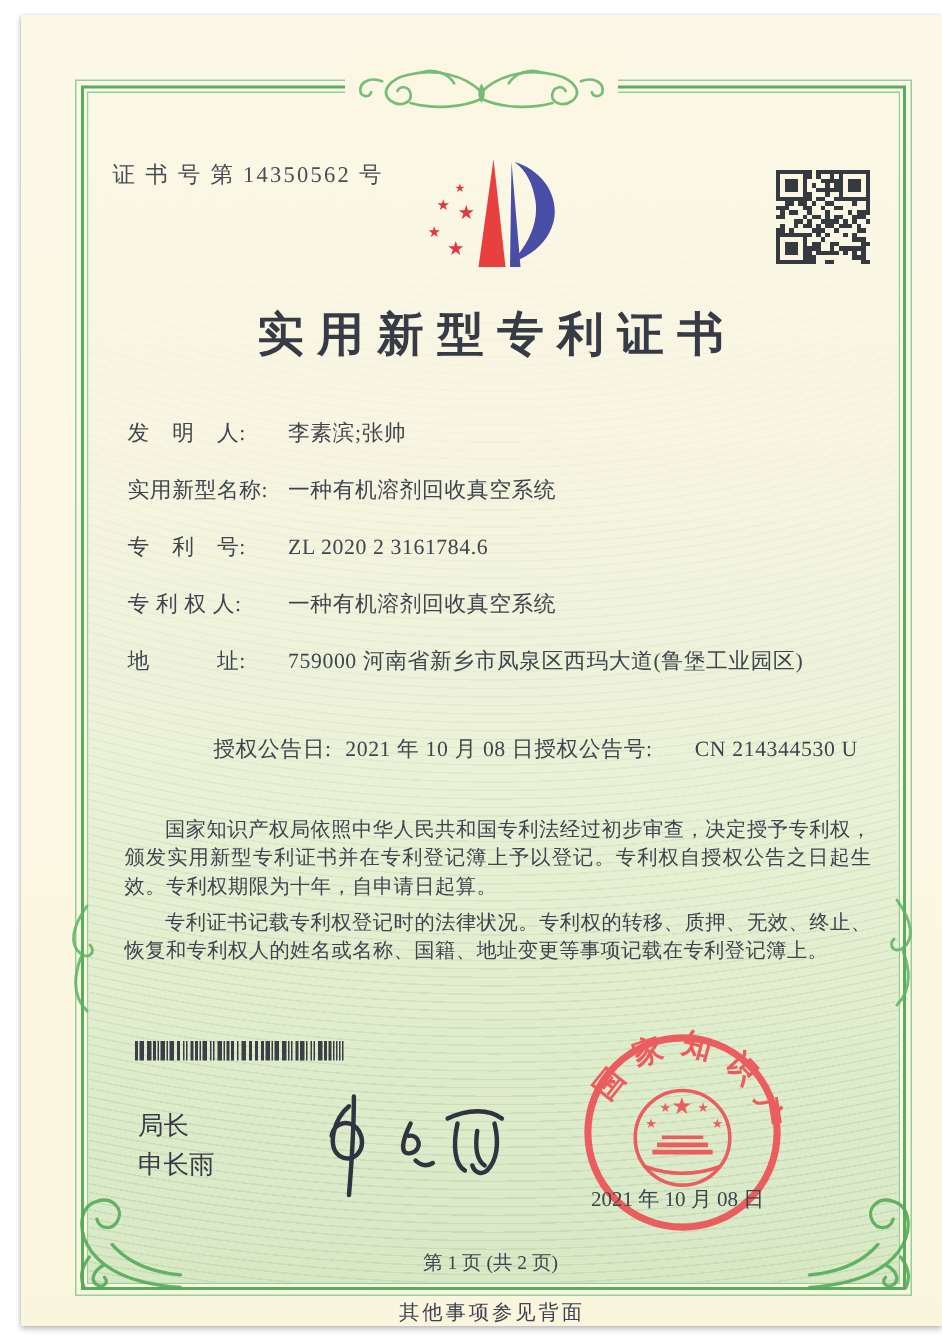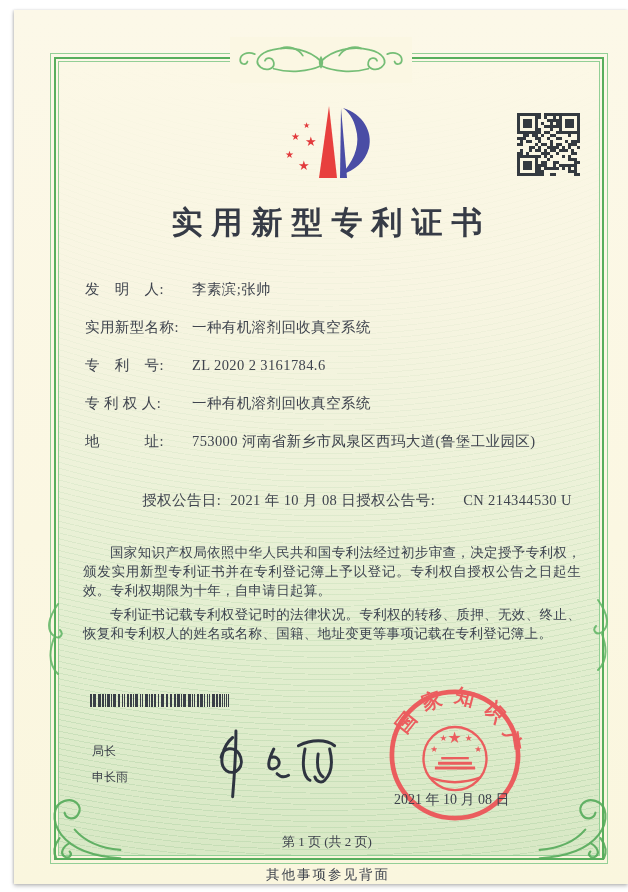--- a/index.html
+++ b/index.html
@@ -39,21 +39,21 @@
           color:#3f444e;letter-spacing:.4px;}
   .row{line-height:21px;margin-bottom:17px;white-space:pre;}
   .lab{display:inline-block;min-width:98px;white-space:pre;}
   .val{margin-left:9px;}
   .g1{display:inline-block;width:247px;text-align:right;}
   .paras{position:absolute;left:64px;top:528px;width:508px;z-index:3;
          font-size:13.5px;line-height:19px;color:#3d4450;text-align:justify;letter-spacing:.3px;}
   .paras p{margin:5px;text-indent:2em;}
   .barcode{position:absolute;left:76px;top:684px;width:168px;height:13px;z-index:3;font-size:0;}
   .barcode span{display:inline-block;height:100%;background:#3a3f47;vertical-align:top;}
-  .director{position:absolute;left:78px;top:728px;z-index:3;font-size:12px;line-height:26px;color:#363b45;}
+  .director{position:absolute;left:78px;top:728px;z-index:3;font-size:17px;line-height:26px;color:#363b45;}
   .signature{position:absolute;left:182px;top:716px;width:144px;height:74px;z-index:3;}
   .seal{position:absolute;left:372px;top:676px;width:138px;height:138px;z-index:4;opacity:.88;}
   .seal-date{position:absolute;left:380px;top:781px;z-index:5;font-size:14px;color:#3d424c;
              letter-spacing:0;white-space:pre;}
   .page-ind{position:absolute;left:40px;top:823px;width:546px;text-align:center;
             font-size:13px;color:#3d424c;z-index:3;white-space:pre;}
   .back-note{position:absolute;left:0;top:856px;width:628px;text-align:center;
              font-size:13.5px;letter-spacing:2px;color:#3d424c;}
   svg{display:block;}
 </style>
@@ -102,20 +102,21 @@
       <path d="M12,36 C6,52 8,64 16,72"></path>
     </g>
   </svg>
   <svg class="sidecurl r" viewBox="0 0 22 74">
     <g stroke="#5eb463" stroke-width="2" fill="none" stroke-linecap="round" opacity=".85">
       <path d="M16,2 C6,16 4,28 12,34 C18,38 22,32 18,28"></path>
       <path d="M12,36 C6,52 8,64 16,72"></path>
     </g>
   </svg>
 
+  <div class="cert-no">证 书 号 第 14350562 号</div>
 
   <div class="logo">
     <svg viewBox="0 0 92 78" width="92" height="78">
       <path d="M48,2 L56,74 L38,74 Z" fill="#e8403e"></path>
       <path d="M60,4 L66,74 L59,74 Z" fill="#4a4da5"></path>
       <path d="M62,4 C82,10 92,28 88,44 C84,58 74,66 60,71 C72,58 78,44 76,30 C74,18 70,10 62,4 Z" fill="#4a4da5"></path>
       <g fill="#e23a3c" font-family="'DejaVu Sans',sans-serif">
         <text x="22" y="24" font-size="8">★</text>
         <text x="10" y="36" font-size="10">★</text>
         <text x="24" y="42" font-size="13">★</text>
@@ -279,21 +280,21 @@
       </svg>
     </div>
 
   <h1 class="title">实用新型专利证书</h1>
 
   <div class="fields">
     <div class="row"><span class="lab">发　明　人:</span><span class="val">李素滨;张帅</span></div>
     <div class="row"><span class="lab">实用新型名称:</span><span class="val">一种有机溶剂回收真空系统</span></div>
     <div class="row"><span class="lab">专　利　号:</span><span class="val">ZL 2020 2 3161784.6</span></div>
     <div class="row"><span class="lab">专 利 权 人:</span><span class="val">一种有机溶剂回收真空系统</span></div>
-    <div class="row"><span class="lab">地　　　址:</span><span class="val">753000 河南省新乡市凤泉区西玛大道(鲁堡工业园区)</span></div>
+    <div class="row"><span class="lab">地　　　址:</span><span class="val">759000 河南省新乡市凤泉区西玛大道(鲁堡工业园区)</span></div>
     <div class="row">
       <span class="g1"><span class="lab">授权公告日:</span><span class="val">2021 年 10 月 08 日</span></span><span class="lab">授权公告号:</span><span class="val">CN 214344530 U</span>
     </div>
   </div>
 
   <div class="paras">
     <p>国家知识产权局依照中华人民共和国专利法经过初步审查，决定授予专利权，颁发实用新型专利证书并在专利登记簿上予以登记。专利权自授权公告之日起生效。专利权期限为十年，自申请日起算。</p>
     <p>专利证书记载专利权登记时的法律状况。专利权的转移、质押、无效、终止、恢复和专利权人的姓名或名称、国籍、地址变更等事项记载在专利登记簿上。</p>
   </div>
 

